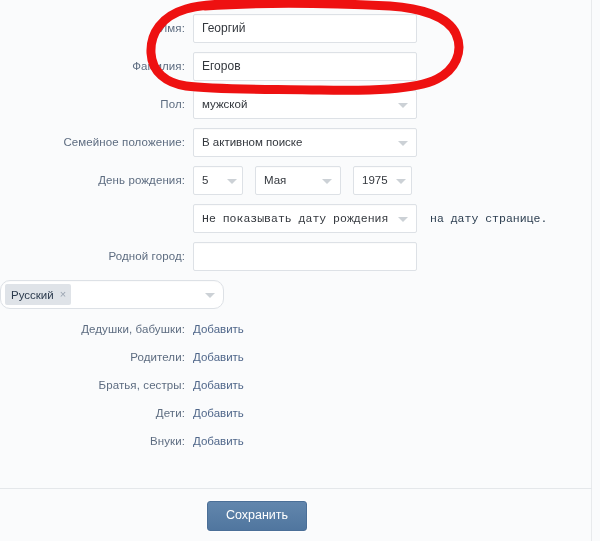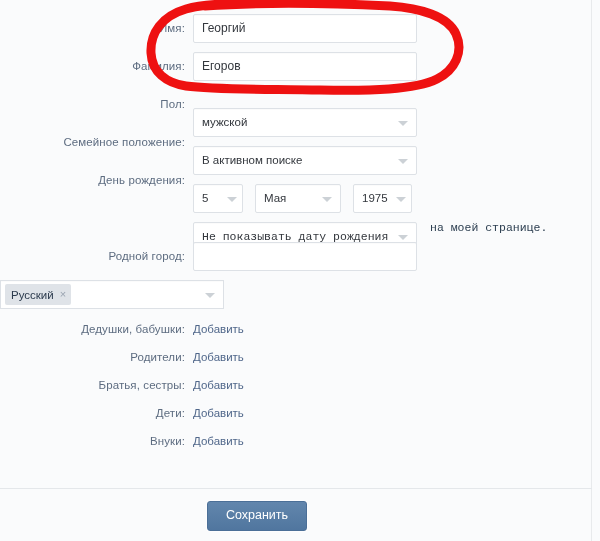--- a/index.html
+++ b/index.html
@@ -85,21 +85,20 @@
     border: 1px solid #dde1e6;
     border-radius: 2px;
     font-size: 11.5px;
     color: #33373d;
     line-height: 27px;
     padding: 0 22px 0 8px;
     position: relative;
     white-space: nowrap;
     overflow: hidden;
     box-shadow: inset 0 1px 1px rgba(0,0,0,0.02);
-    margin-top: 18px;
   }
 
   .caret {
     position: absolute;
     right: 8px;
     top: 50%;
     margin-top: -2px;
     width: 0;
     height: 0;
     border-left: 5px solid transparent;
@@ -124,21 +123,21 @@
     white-space: nowrap;
     line-height: 29px;
   }
 
   
   .lang-box {
     width: 224px;
     height: 29px;
     background: #ffffff;
     border: 1px solid #dde1e6;
-    border-radius: 0;
+    border-radius: 10px;
     position: relative;
     padding: 3px 22px 0 4px;
     box-shadow: inset 0 1px 1px rgba(0,0,0,0.02);
   }
   .tag {
     display: inline-flex;
     align-items: center;
     background: #dfe3e8;
     border-radius: 2px;
     height: 21px;
@@ -268,21 +267,21 @@
     </div>
 
     <div class="row">
       <div class="label"></div>
       <div class="field-area">
         <div class="showdate-row">
           <div class="select-box sel-showdate">
             <span>Не показывать дату рождения</span>
             <span class="caret"></span>
           </div>
-          <div class="onpage-note">на моей странице.</div>
+          <div class="onpage-note">на дату странице.</div>
         </div>
       </div>
     </div>
 
     <div class="row">
       <div class="label">Родной город:</div>
       <div class="field-area">
         <div class="input-box" title=""></div>
       </div>
     </div>

